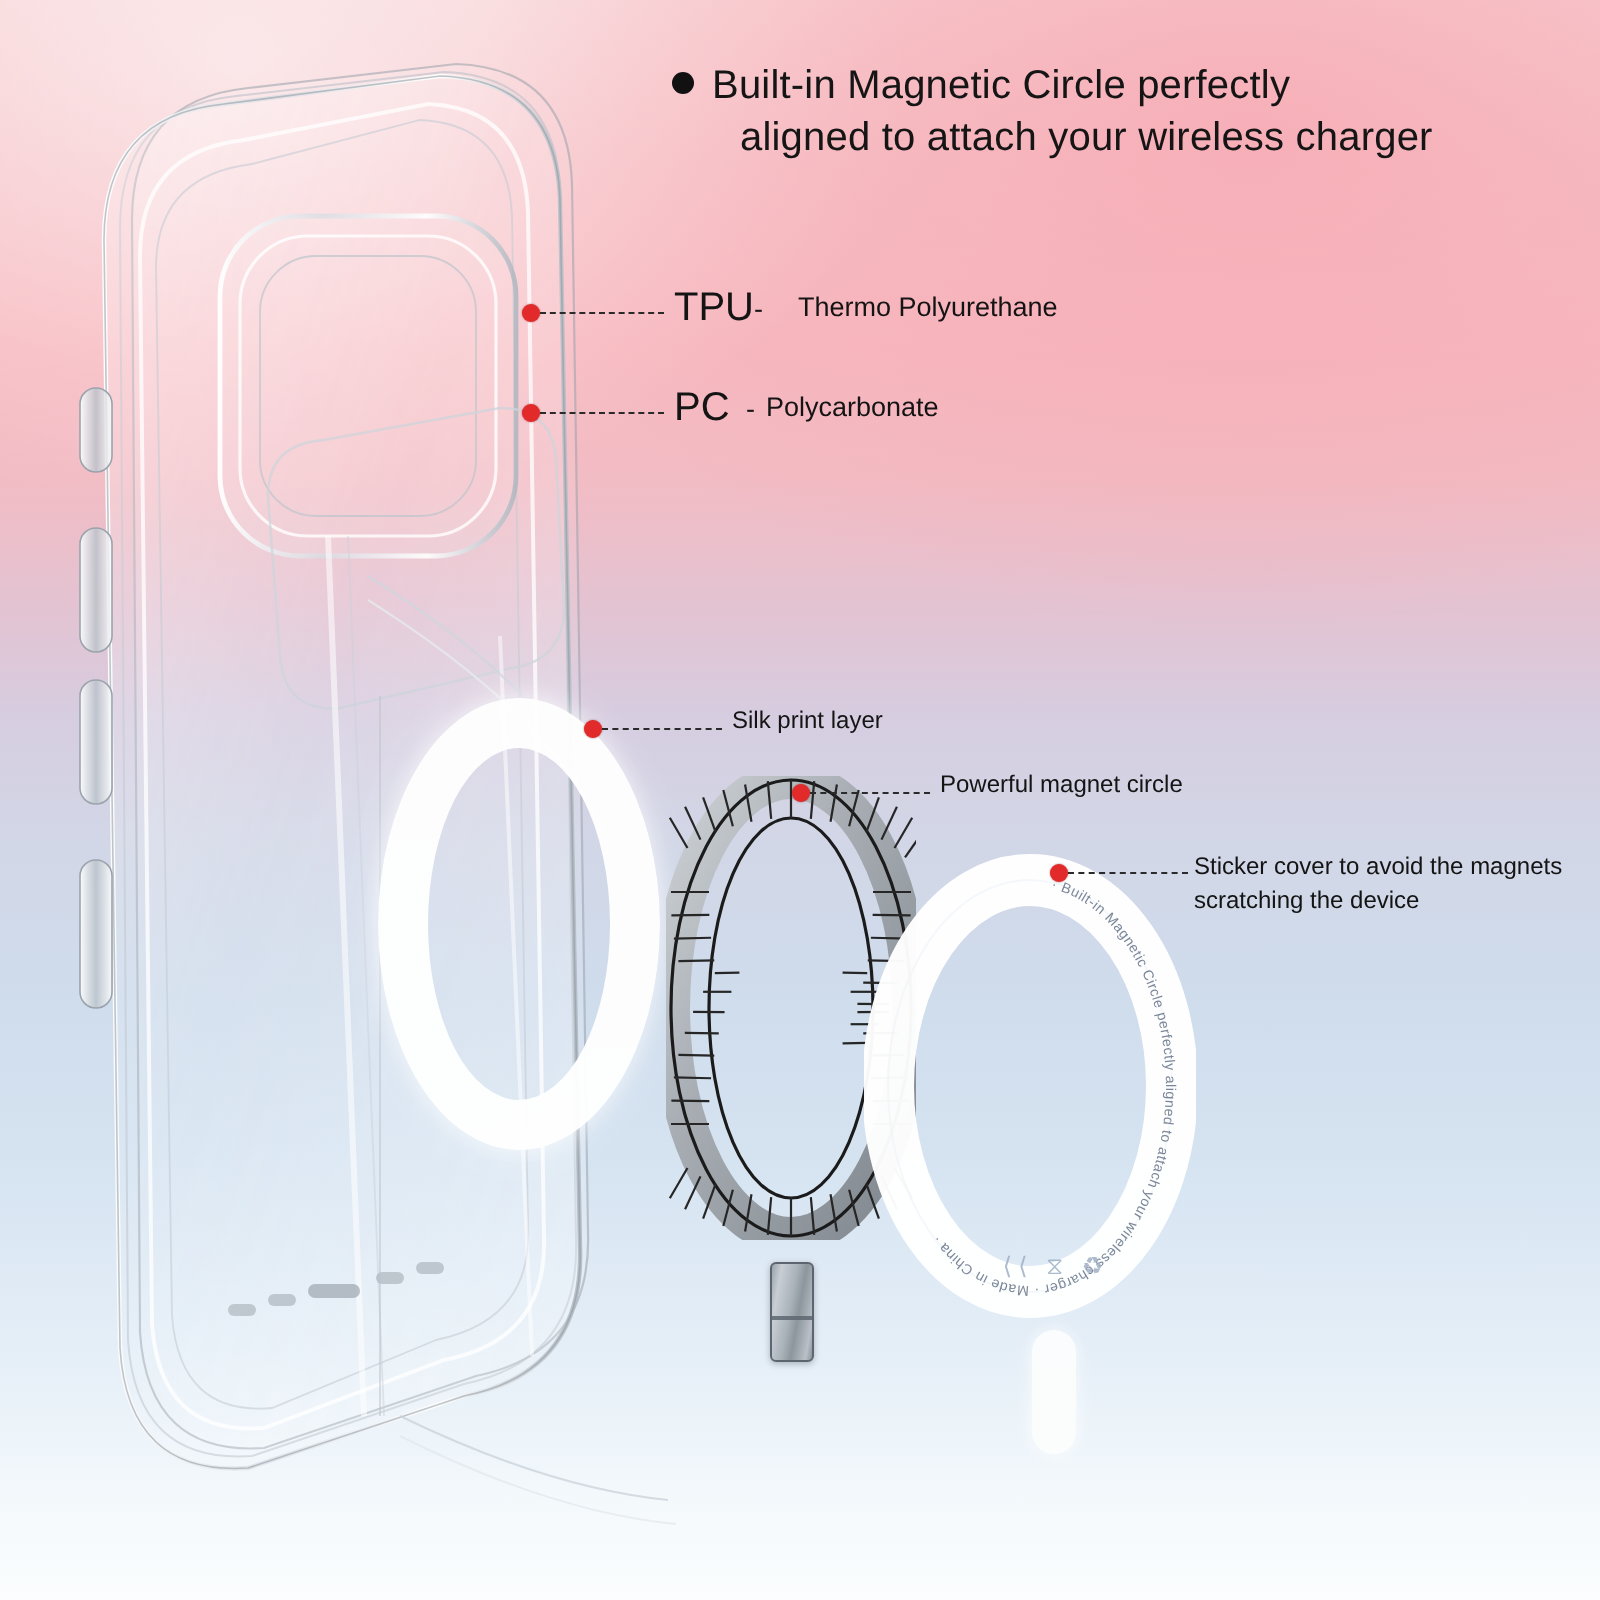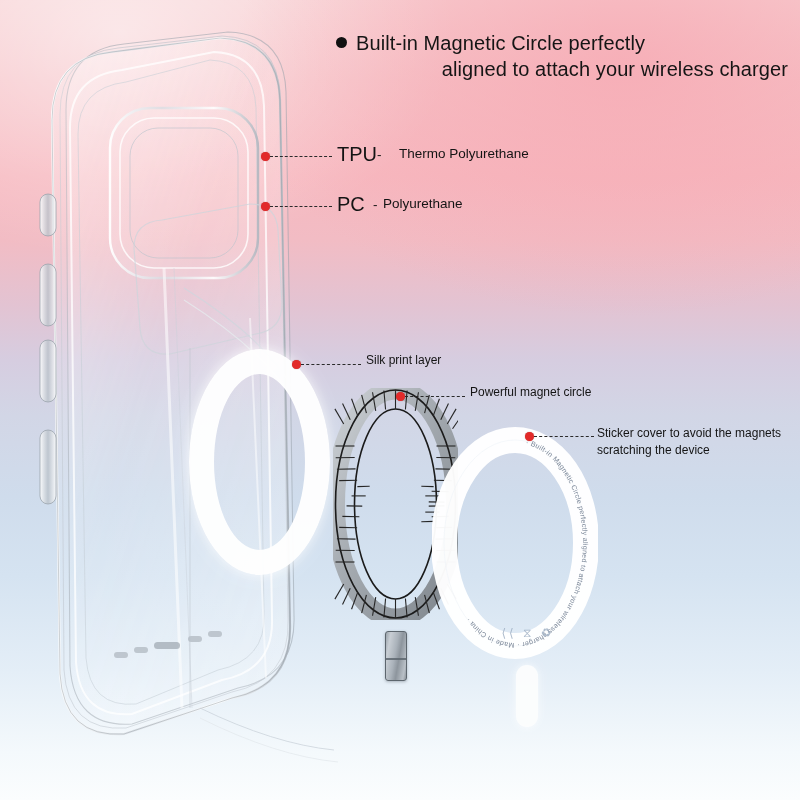--- a/index.html
+++ b/index.html
@@ -33,21 +33,21 @@
 
   
   .headline{
     position:absolute;left:336px;top:30px;width:452px;
     font-size:20px;line-height:26px;color:#151515;letter-spacing:.1px;
   }
   .headline .bullet{
     display:inline-block;width:11px;height:11px;border-radius:50%;
     background:#111;margin-right:9px;vertical-align:middle;position:relative;top:-2px;
   }
-  .headline .l2{display:block;margin-left:16px;text-align:right;}
+  .headline .l2{display:block;margin-left:34px;}
 
   
   .callout{position:absolute;}
   .dot{
     position:absolute;width:9px;height:9px;border-radius:50%;
     background:#e22a2a;box-shadow:0 0 1px rgba(120,0,0,.6);
     left:0;top:0;
   }
   .dash{
     position:absolute;height:0;border-top:1.6px dashed #2a2a2a;top:4px;
@@ -274,21 +274,21 @@
     <span class="ctext big" style="left:76px;top:-9px;">TPU</span>
     <span class="ctext sm" style="left:116px;top:-5px;">-</span>
     <span class="ctext sm" style="left:138px;top:-6px;">Thermo Polyurethane</span>
   </div>
 
   <div class="callout" style="left:261px;top:202px;">
     <span class="dot"></span>
     <span class="dash" style="left:9px;width:62px;"></span>
     <span class="ctext big" style="left:76px;top:-9px;">PC</span>
     <span class="ctext sm" style="left:112px;top:-5px;">-</span>
-    <span class="ctext sm" style="left:122px;top:-6px;">Polyurethane</span>
+    <span class="ctext sm" style="left:122px;top:-6px;">Polycarbonate</span>
   </div>
 
   <div class="callout" style="left:292px;top:360px;">
     <span class="dot"></span>
     <span class="dash" style="left:9px;width:60px;"></span>
     <span class="ctext md" style="left:74px;top:-7px;">Silk print layer</span>
   </div>
 
   <div class="callout" style="left:396px;top:392px;">
     <span class="dot"></span>

